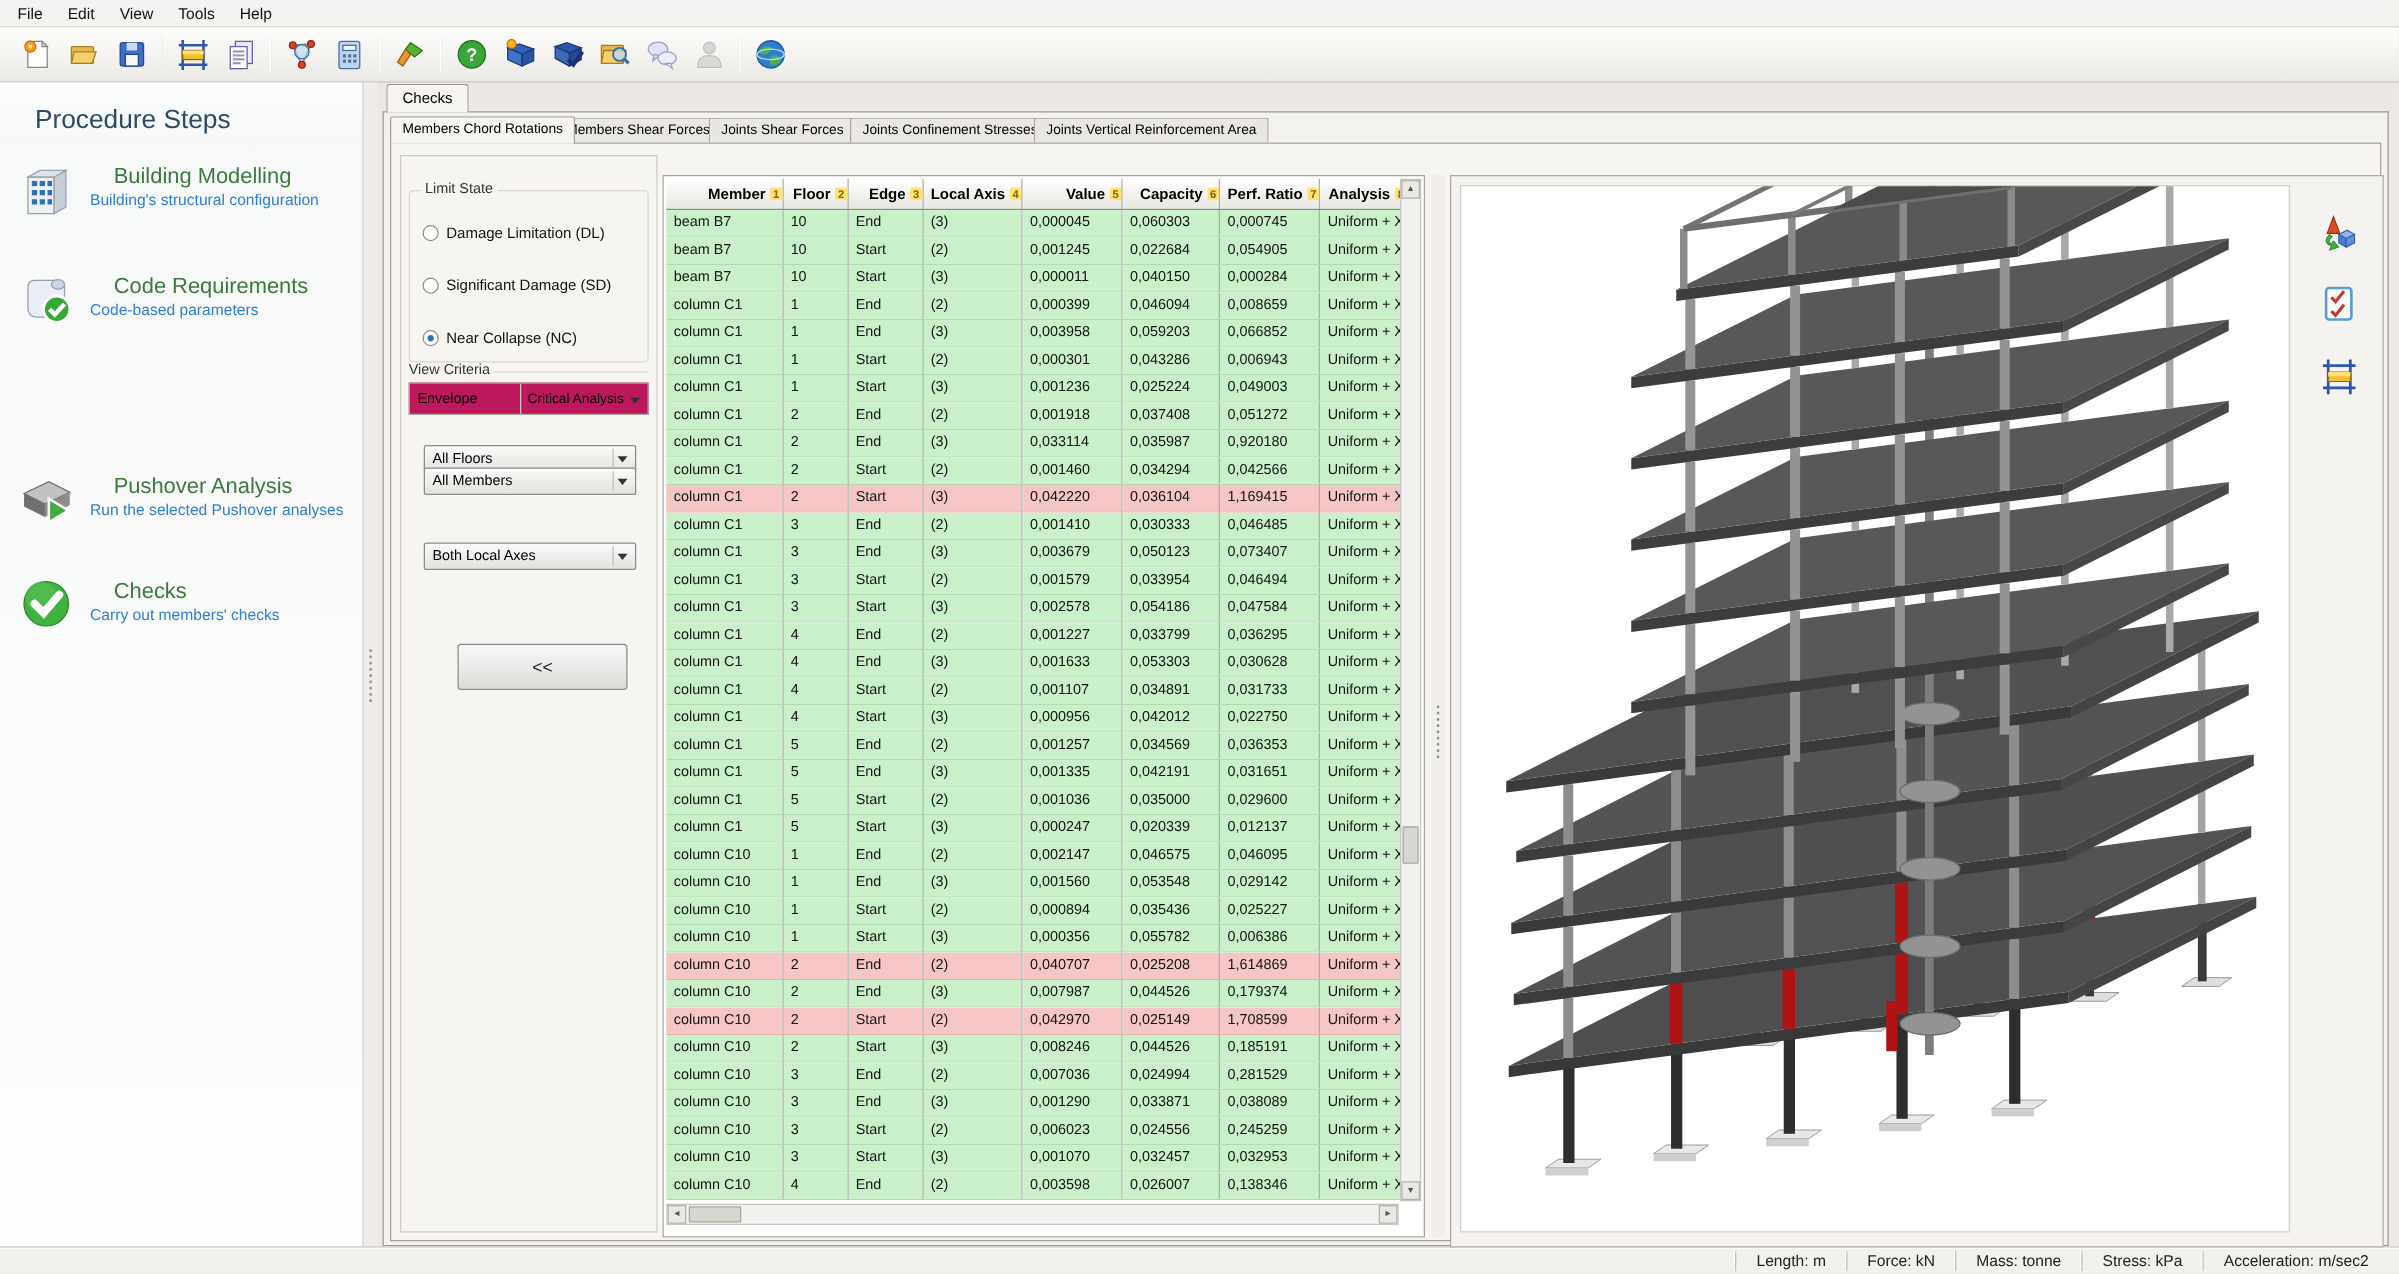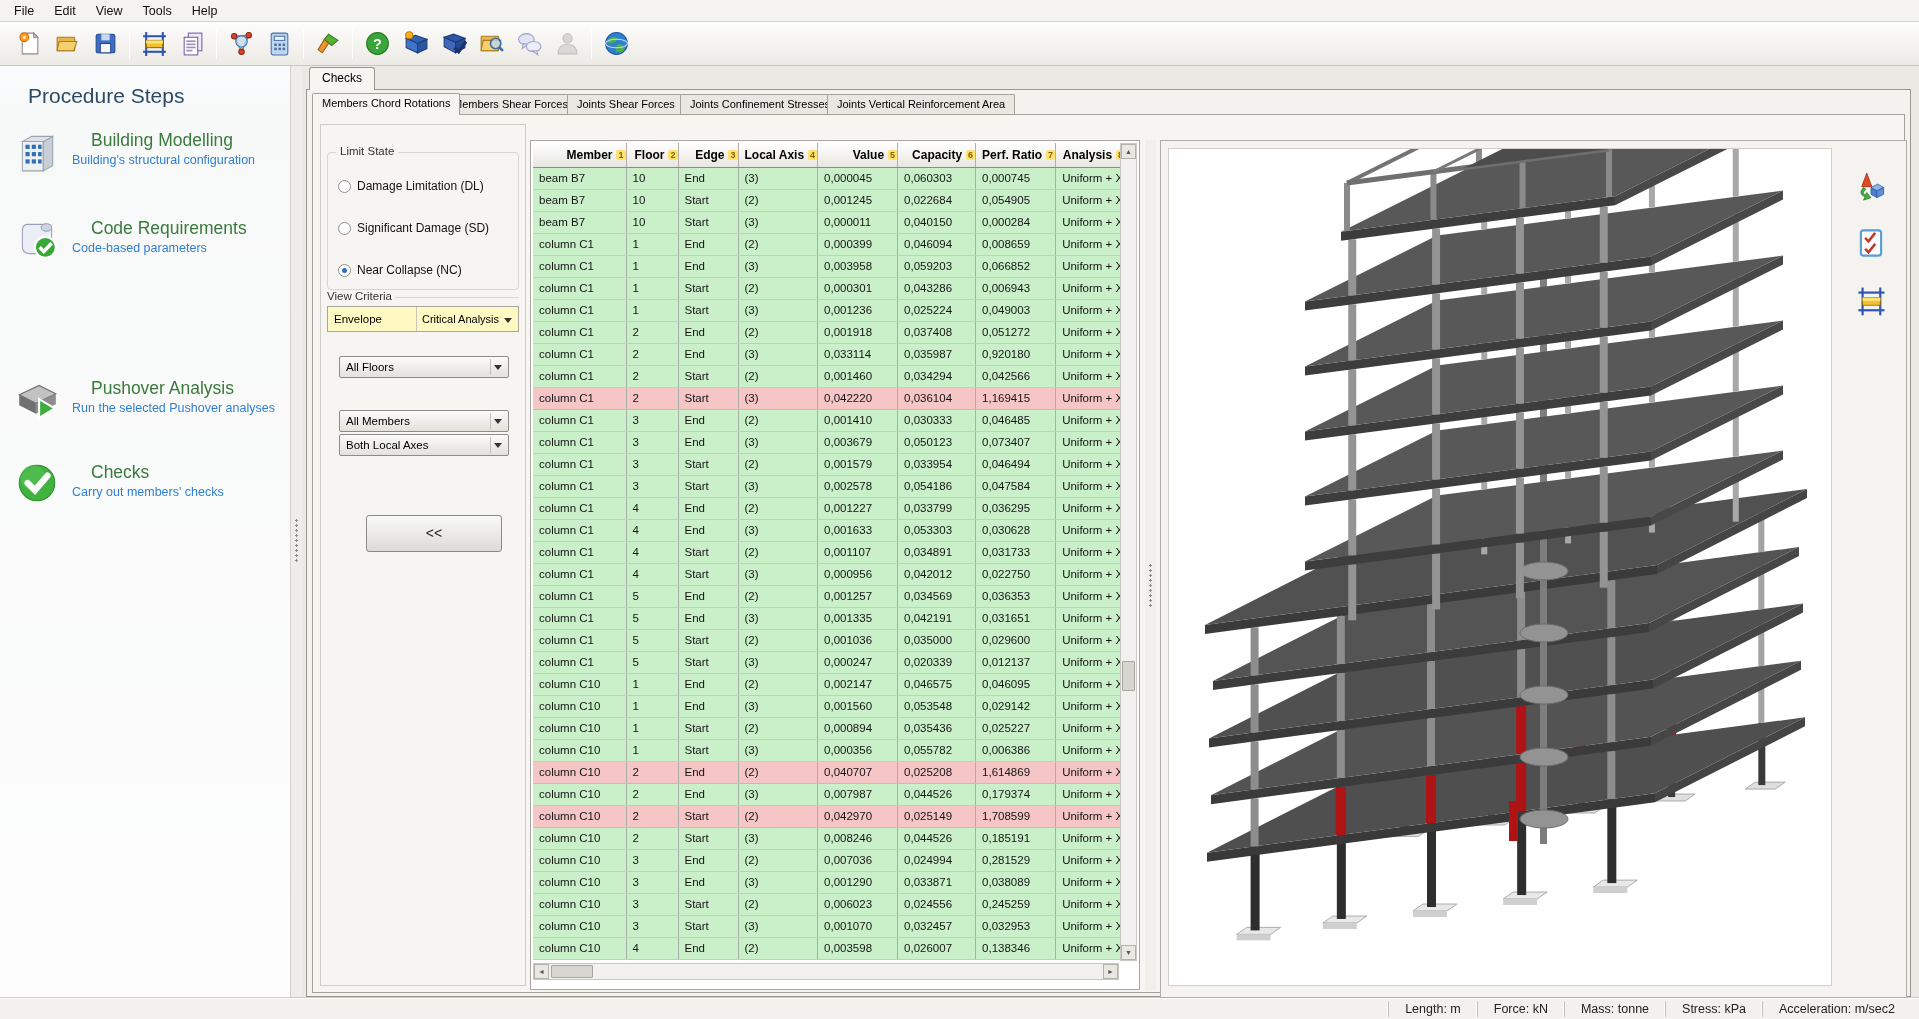--- a/index.html
+++ b/index.html
@@ -50,21 +50,21 @@
   #controls-box { position:absolute; left:320px; top:124px; width:206px; height:862px;
     background:#f6f5f2; border:1px solid #cfccc5; z-index:7; }
   .group { position:absolute; border:1px solid #d9d6cf; border-radius:4px; }
   .group > .glabel { position:absolute; top:-8px; left:8px; background:#f6f5f2; padding:0 4px; font-size:11.5px; color:#333; }
   #grp-limit { left:327px; top:152px; width:192px; height:138px; z-index:8; }
   .radio-row { position:absolute; left:10px; display:flex; align-items:flex-end; font-size:12px; color:#111; cursor:default; }
   .radio { width:13px; height:13px; border-radius:50%; border:1px solid #8f8f8f; background:#fff; margin-right:6px; position:relative; flex:none; }
   .radio.checked::after { content:""; position:absolute; left:3px; top:3px; width:5px; height:5px; border-radius:50%; background:#2d6fc2; }
   #view-label { position:absolute; left:327px; top:290px; font-size:11.5px; color:#333; z-index:8;text-align:center; }
   #view-line { position:absolute; left:395px; top:297px; width:124px; height:1px; background:#d9d6cf; z-index:8; }
-  #envelope-ctl { position:absolute; left:327px; top:306px; width:192px; height:26px; background:#fef9c3;
+  #envelope-ctl { position:absolute; left:327px; top:306px; width:192px; height:26px; background:#be185d;
     border:1px solid #a9a6a0; display:flex; align-items:center; font-size:11.5px; z-index:8; }
   #envelope-ctl .lcell { flex:0 0 88px; padding-left:6px; }
   #envelope-ctl .div { width:1px; height:100%; background:#c9c6c0; }
   #envelope-ctl .rcell { flex:1; padding-left:5px; font-size:11px; }
   .combo { position:absolute; left:339px; width:170px; height:22px; border:1px solid #8c8c8c; border-radius:2px;
     background:linear-gradient(#fbfbfb,#e3e1dc); font-size:11.5px; display:flex; align-items:center;
     padding-left:6px; z-index:8; cursor:default; }
   .caret { position:absolute; right:6px; top:8px; width:0; height:0;
     border-left:4px solid transparent; border-right:4px solid transparent; border-top:5px solid #333; }
   .combo .csep { position:absolute; right:17px; top:2px; bottom:2px; width:1px; background:#c2bfb9; }
@@ -358,21 +358,21 @@
   <span class="div"></span>
   <span class="rcell">Critical Analysis</span>
   <span class="caret" style="top:11px"></span>
 </div>
 
 <div class="combo" style="top:356px">
   <span>All Floors</span>
   <span class="csep"></span>
     <span class="caret"></span>
 </div>
-<div class="combo" style="top:410px">
+<div class="combo" style="top:374px">
   <span>All Members</span>
   <span class="csep"></span>
     <span class="caret"></span>
 </div>
 <div class="combo" style="top:434px">
   <span>Both Local Axes</span>
   <span class="csep"></span>
     <span class="caret"></span>
 </div>
 

